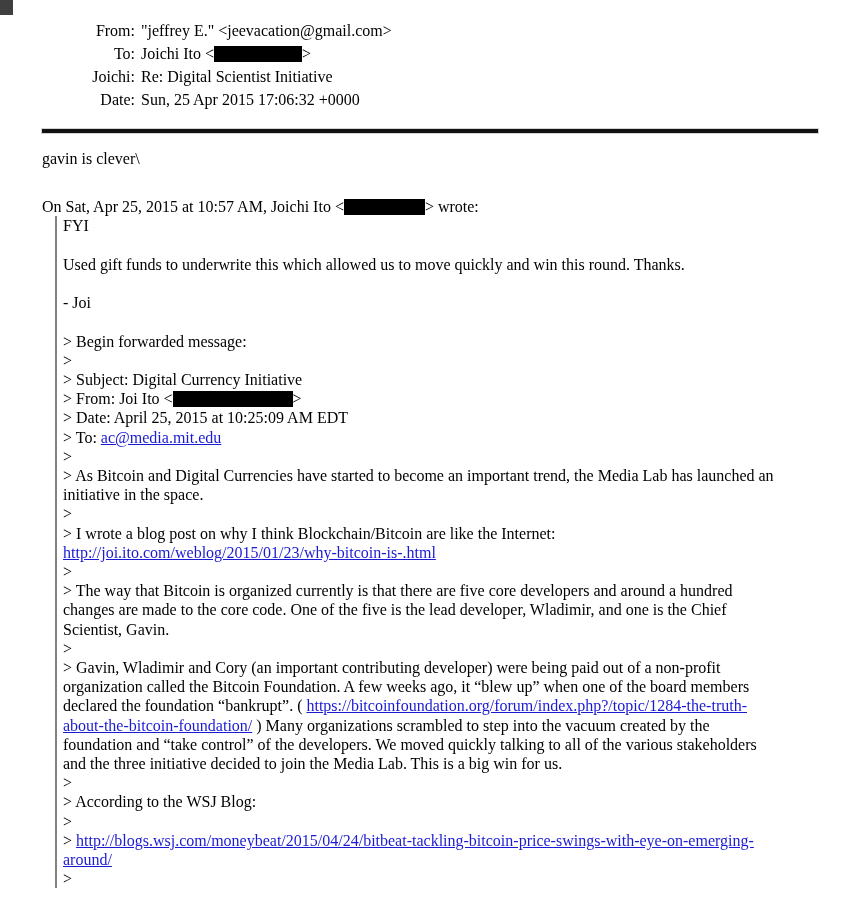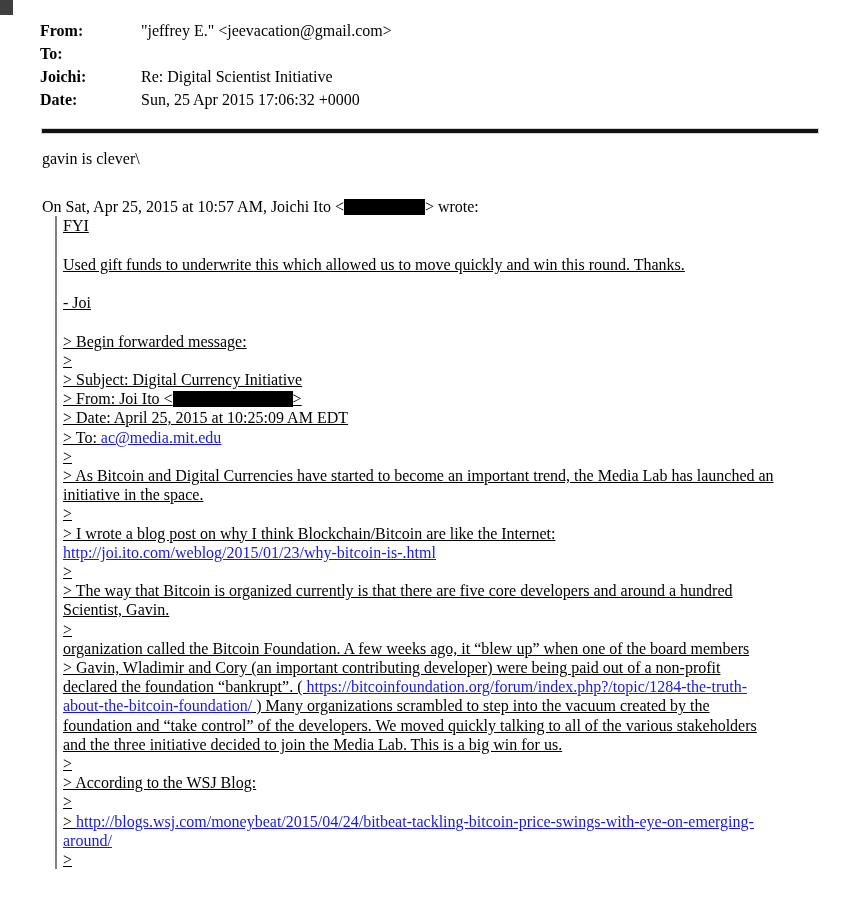--- a/index.html
+++ b/index.html
@@ -24,22 +24,22 @@
     margin: 19px 0 0 40px;
   }
   .hrow {
     display: flex;
     line-height: 23px;
     white-space: nowrap;
   }
   .hlabel {
     flex: none;
     width: 95px;
-    text-align: left;
-    font-weight: bold;
+    text-align: right;
+    font-weight: normal;
     padding-right: 6px;
   }
   .hvalue { }
   .rule {
     margin: 18px 0 0 42px;
     width: 776px;
     height: 4px;
     background: var(--rule, #111);
     box-shadow: 0 0 0 1px #d4d4d4;
   }
@@ -55,21 +55,20 @@
     white-space: nowrap;
   }
   blockquote.quote {
     margin: 0 0 0 13px;
     padding: 0 0 0 6px;
     border-left: 2px solid var(--quote-border, #828282);
   }
   .qline {
     min-height: 19.2px;
     white-space: nowrap;
-    text-decoration: underline;
   }
   a.qlink {
     color: var(--link, #1b1ad3);
     text-decoration: underline;
     cursor: pointer;
   }
   .redaction {
     display: inline-block;
     height: 16px;
     background: var(--redaction, #000);
@@ -82,20 +81,21 @@
 <div class="page">
   <div class="corner-mark"></div>
 
   <div class="header-block" id="header-block">
       <div class="hrow">
         <div class="hlabel">From:</div>
         <div class="hvalue"><span>"jeffrey E." &lt;jeevacation@gmail.com&gt;</span></div>
       </div>
       <div class="hrow">
         <div class="hlabel">To:</div>
+        <div class="hvalue"><span>Joichi Ito &lt;</span><span class="redaction" style="width: 88px;"></span><span>&gt;</span></div>
       </div>
       <div class="hrow">
         <div class="hlabel">Joichi:</div>
         <div class="hvalue"><span>Re: Digital Scientist Initiative</span></div>
       </div>
       <div class="hrow">
         <div class="hlabel">Date:</div>
         <div class="hvalue"><span>Sun, 25 Apr 2015 17:06:32 +0000</span></div>
       </div>
     </div>
@@ -119,24 +119,25 @@
         <div class="qline"><span>&gt; Date: April 25, 2015 at 10:25:09 AM EDT</span></div>
         <div class="qline"><span>&gt; To: </span><a href="#" class="qlink">ac@media.mit.edu</a></div>
         <div class="qline"><span>&gt;</span></div>
         <div class="qline"><span>&gt; As Bitcoin and Digital Currencies have started to become an important trend, the Media Lab has launched an</span></div>
         <div class="qline"><span>initiative in the space.</span></div>
         <div class="qline"><span>&gt;</span></div>
         <div class="qline"><span>&gt; I wrote a blog post on why I think Blockchain/Bitcoin are like the Internet:</span></div>
         <div class="qline"><a href="#" class="qlink">http://joi.ito.com/weblog/2015/01/23/why-bitcoin-is-.html</a></div>
         <div class="qline"><span>&gt;</span></div>
         <div class="qline"><span>&gt; The way that Bitcoin is organized currently is that there are five core developers and around a hundred</span></div>
+        <div class="qline"><span>changes are made to the core code. One of the five is the lead developer, Wladimir, and one is the Chief</span></div>
         <div class="qline"><span>Scientist, Gavin.</span></div>
         <div class="qline"><span>&gt;</span></div>
+        <div class="qline"><span>&gt; Gavin, Wladimir and Cory (an important contributing developer) were being paid out of a non-profit</span></div>
         <div class="qline"><span>organization called the Bitcoin Foundation. A few weeks ago, it “blew up” when one of the board members</span></div>
-        <div class="qline"><span>&gt; Gavin, Wladimir and Cory (an important contributing developer) were being paid out of a non-profit</span></div>
         <div class="qline"><span>declared the foundation “bankrupt”. ( </span><a href="#" class="qlink">https://bitcoinfoundation.org/forum/index.php?/topic/1284-the-truth-</a></div>
         <div class="qline"><a href="#" class="qlink">about-the-bitcoin-foundation/</a><span> ) Many organizations scrambled to step into the vacuum created by the</span></div>
         <div class="qline"><span>foundation and “take control” of the developers. We moved quickly talking to all of the various stakeholders</span></div>
         <div class="qline"><span>and the three initiative decided to join the Media Lab. This is a big win for us.</span></div>
         <div class="qline"><span>&gt;</span></div>
         <div class="qline"><span>&gt; According to the WSJ Blog:</span></div>
         <div class="qline"><span>&gt;</span></div>
         <div class="qline"><span>&gt; </span><a href="#" class="qlink">http://blogs.wsj.com/moneybeat/2015/04/24/bitbeat-tackling-bitcoin-price-swings-with-eye-on-emerging-</a></div>
         <div class="qline"><a href="#" class="qlink">around/</a></div>
         <div class="qline"><span>&gt;</span></div>

